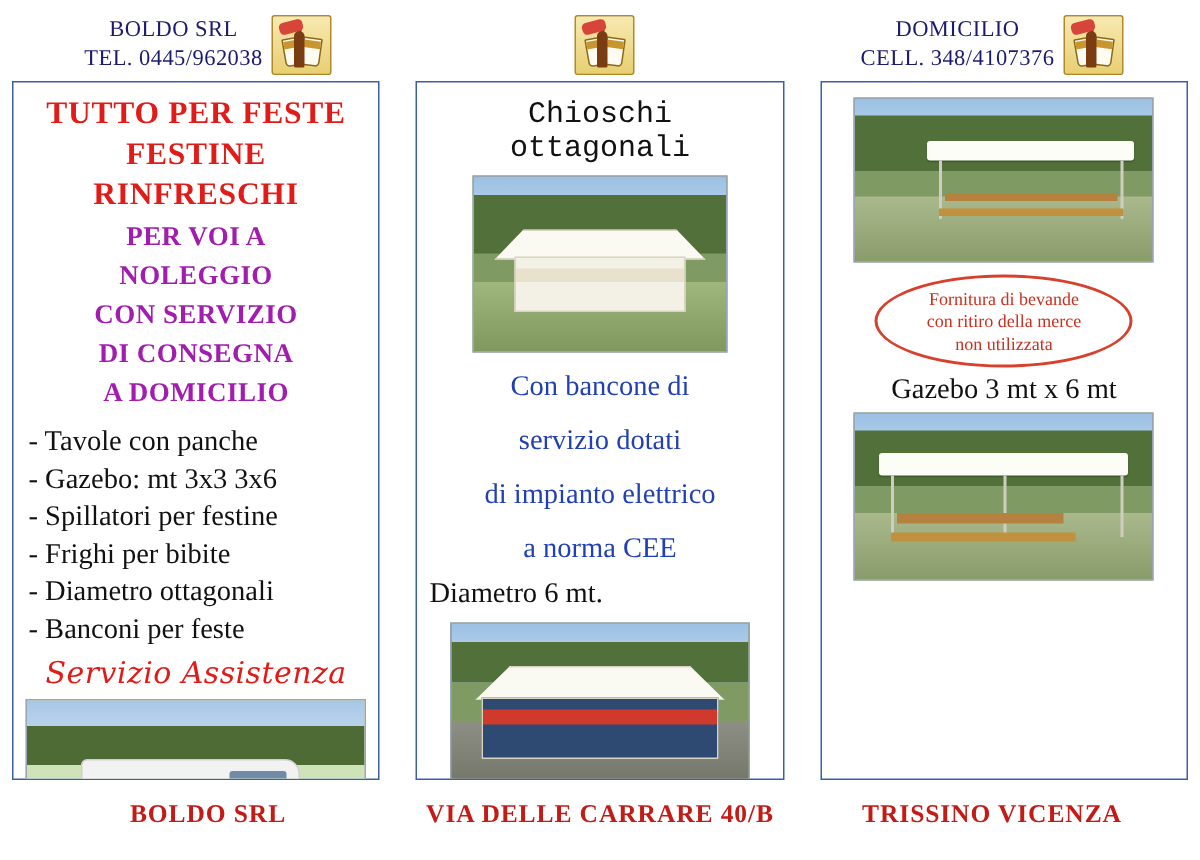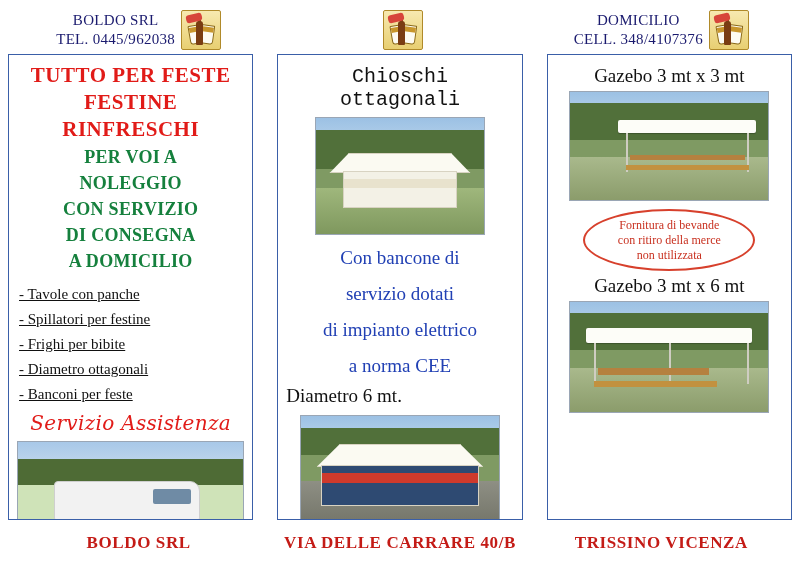--- a/index.html
+++ b/index.html
@@ -119,39 +119,38 @@
   .red-head {
     color: #e11b18;
     font-weight: bold;
     font-size: 21px;
     line-height: 25px;
     letter-spacing: .5px;
     text-align: center;
     margin: 2px 0 0 0;
   }
   .blue-head {
-    color: #15803d;
+    color: #a21caf;
     font-weight: bold;
     font-size: 18px;
     line-height: 22px;
     text-align: center;
     margin: 4px 0 0 0;
     letter-spacing: .3px;
   }
   .bullet-list {
     margin: 10px 0 0 2px;
     padding: 0;
     list-style: none;
   }
   .bullet-list li {
-    font-size: 15px;
+    font-size: 19px;
     line-height: 25px;
     color: #111111;
     white-space: nowrap;
-    text-decoration: underline;
   }
   .script-line {
     color: #e11b18;
     font-family: "DejaVu Serif", serif;
     font-style: italic;
     font-size: 20px;
     text-align: center;
     margin: 4px 0 6px 0;
     letter-spacing: .3px;
   }
@@ -332,20 +331,21 @@
       <div class="red-head">RINFRESCHI</div>
 
       <div class="blue-head">PER VOI A</div>
       <div class="blue-head">NOLEGGIO</div>
       <div class="blue-head">CON SERVIZIO</div>
       <div class="blue-head">DI CONSEGNA</div>
       <div class="blue-head">A DOMICILIO</div>
 
       <ul class="bullet-list">
         <li>- Tavole con panche</li>
+        <li>- Gazebo: mt 3x3  3x6</li>
         <li>- Spillatori per festine</li>
         <li>- Frighi per bibite</li>
         <li>- Diametro ottagonali</li>
         <li>- Banconi per feste</li>
       </ul>
 
       <div class="script-line">Servizio Assistenza</div>
 
       <div class="photo photo-van">
         <div class="sky"></div>
@@ -380,21 +380,20 @@
         <div class="ph-tree" style="height:24%"></div>
         <div class="ph-grass" style="height:44%;background:linear-gradient(#8e8f84,#6f7064)"></div>
         <div class="kiosk-roof" style="top:24%;height:18%"></div>
         <div class="kiosk-body" style="left:10%;right:10%;top:42%;height:34%;background:#2e4a72">
           <div class="kiosk-banner red"></div>
         </div>
       </div>
     </div>
 
     <div class="col">
-      <div class="r-title">Gazebo 3 mt x 3 mt</div>
 
       <div class="photo photo-c3a">
         <div class="ph-sky"></div>
         <div class="ph-tree"></div>
         <div class="ph-grass" style="background:linear-gradient(#a9b98c,#8b9c6b)"></div>
         <div class="ph-canopy" style="left:24%;right:6%;top:26%;height:12%;border-radius:2px;"></div>
         <div class="ph-leg" style="left:28%;top:38%;height:36%"></div>
         <div class="ph-leg" style="right:10%;top:38%;height:36%"></div>
         <div class="ph-table" style="left:30%;right:12%;top:58%;height:5%"></div>
         <div class="ph-bench" style="left:28%;right:10%;top:68%;height:4%"></div>

